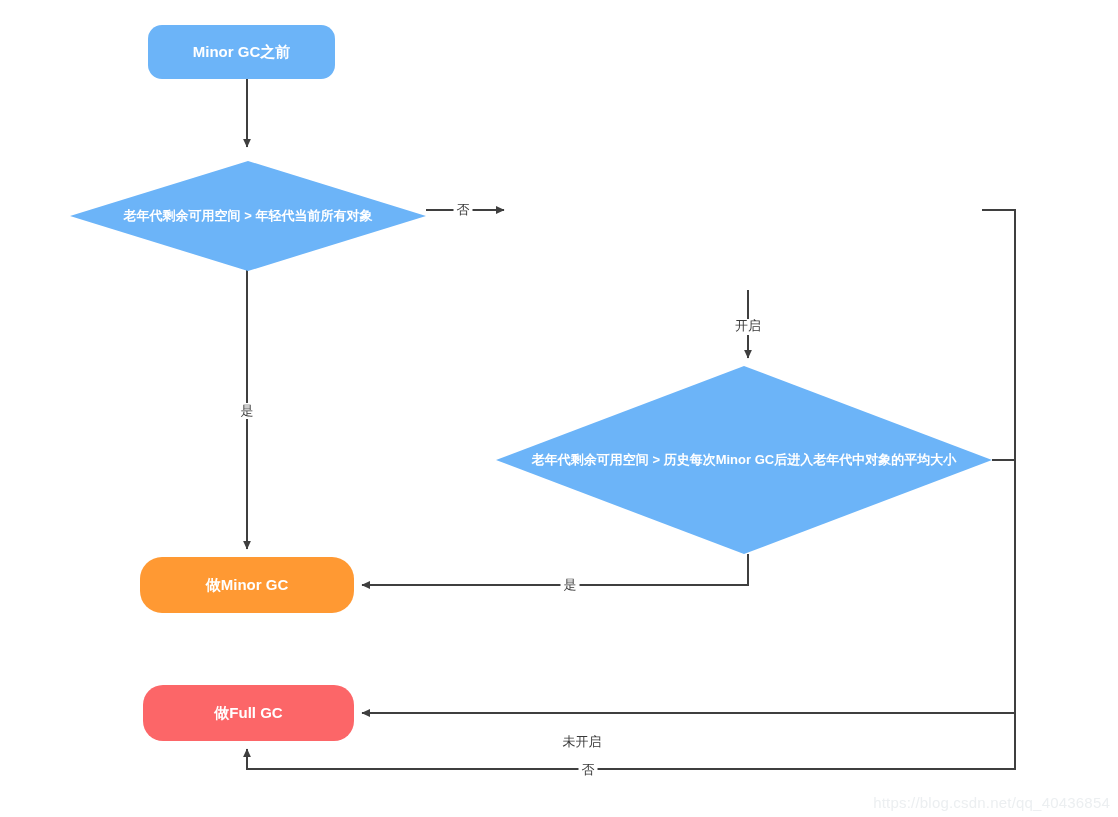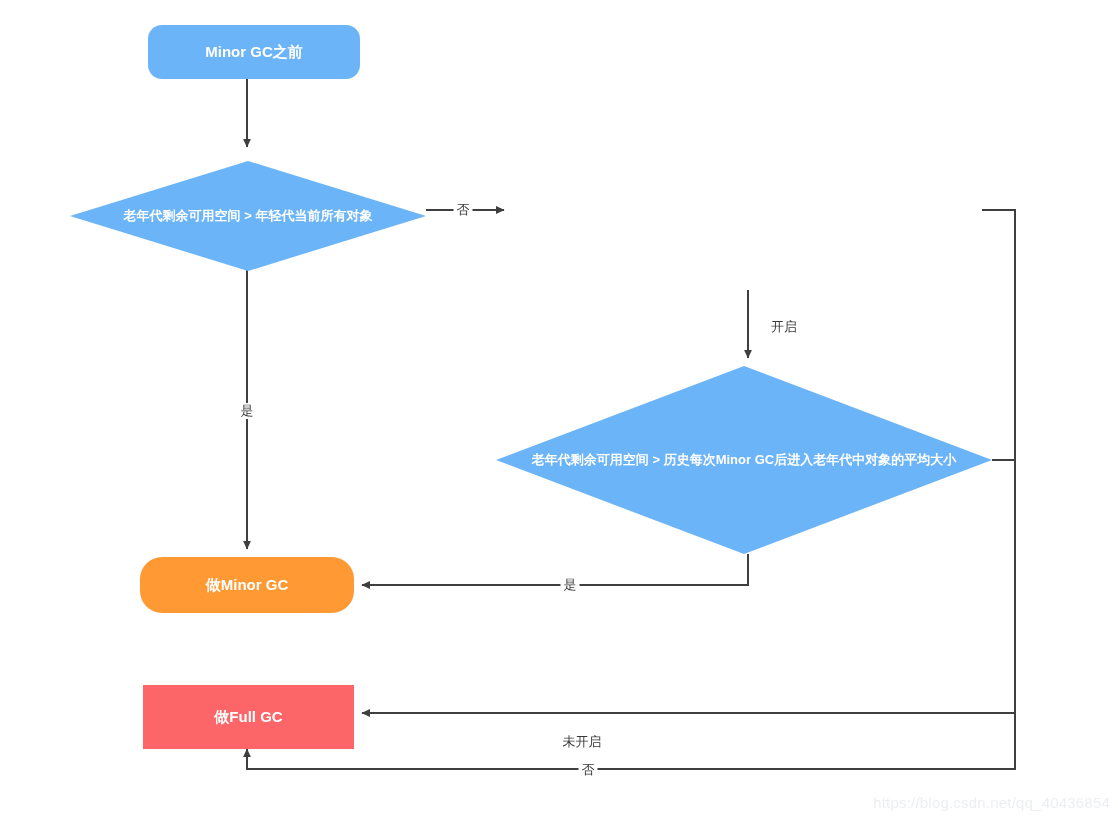--- a/index.html
+++ b/index.html
@@ -102,21 +102,21 @@
       <path d="M748,290 L748,358" marker-end="url(#arrow)"></path>
 
       <path d="M748,554 L748,585 L362,585" marker-end="url(#arrow)"></path>
 
       <path d="M982,210 L1015,210 L1015,713 L362,713" marker-end="url(#arrow)"></path>
 
       <path d="M992,460 L1015,460 L1015,769 L247,769 L247,749" marker-end="url(#arrow)"></path>
     </g>
   </svg>
 
-  <div class="node node-terminal" style="left:148px;top:25px;width:212px;height:54px;background:#6cb4f8;font-size:15px;">
+  <div class="node node-terminal" style="left:148px;top:25px;width:187px;height:54px;background:#6cb4f8;font-size:15px;">
     <span>Minor GC之前</span>
   </div>
 
   <div class="diamond-wrap" style="left:70px;top:161px;width:356px;height:110px;">
     <svg class="diamond-shape" viewBox="0 0 356 110" preserveAspectRatio="none">
       <polygon points="178,0 356,55 178,110 0,55" fill="#6cb4f8"></polygon>
     </svg>
     <div class="diamond-label" style="font-size:13px;">老年代剩余可用空间 &gt; 年轻代当前所有对象</div>
   </div>
 
@@ -125,26 +125,26 @@
     <svg class="diamond-shape" viewBox="0 0 496 188" preserveAspectRatio="none">
       <polygon points="248,0 496,94 248,188 0,94" fill="#6cb4f8"></polygon>
     </svg>
     <div class="diamond-label" style="font-size:13px;">老年代剩余可用空间 &gt; 历史每次Minor GC后进入老年代中对象的平均大小</div>
   </div>
 
   <div class="node node-process" style="left:140px;top:557px;width:214px;height:56px;background:#ff9933;font-size:15px;border-radius:22px;">
     <span>做Minor GC</span>
   </div>
 
-  <div class="node node-process" style="left:143px;top:685px;width:211px;height:64px;background:#fc6668;font-size:15px;">
+  <div class="node node-process" style="left:143px;top:685px;width:211px;height:56px;background:#fc6668;font-size:15px;border-radius:20px;">
     <span>做Full GC</span>
   </div>
 
   <div class="edge-label" style="left:463px;top:210px;">否</div>
   <div class="edge-label" style="left:247px;top:411px;">是</div>
-  <div class="edge-label" style="left:784px;top:327px;">开启</div>
+  <div class="edge-label" style="left:748px;top:327px;font-family:Liberation Mono, monospace;">开启</div>
   <div class="edge-label" style="left:570px;top:585px;">是</div>
   <div class="edge-label" style="left:582px;top:742px;">未开启</div>
   <div class="edge-label" style="left:588px;top:770px;">否</div>
 
   <div class="watermark">https://blog.csdn.net/qq_40436854</div>
 
 </div>
 
 </body></html>

